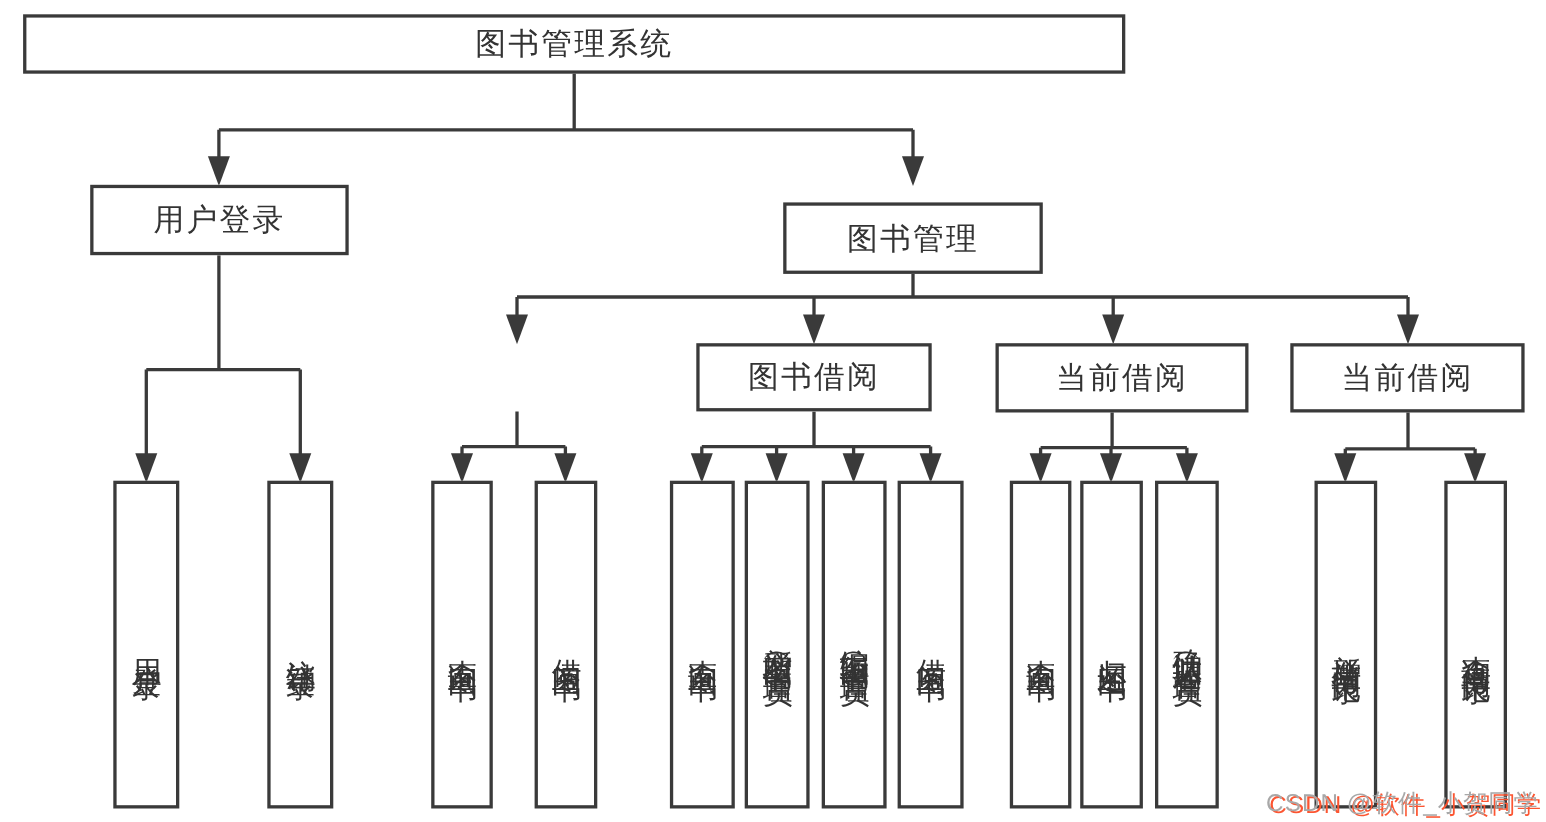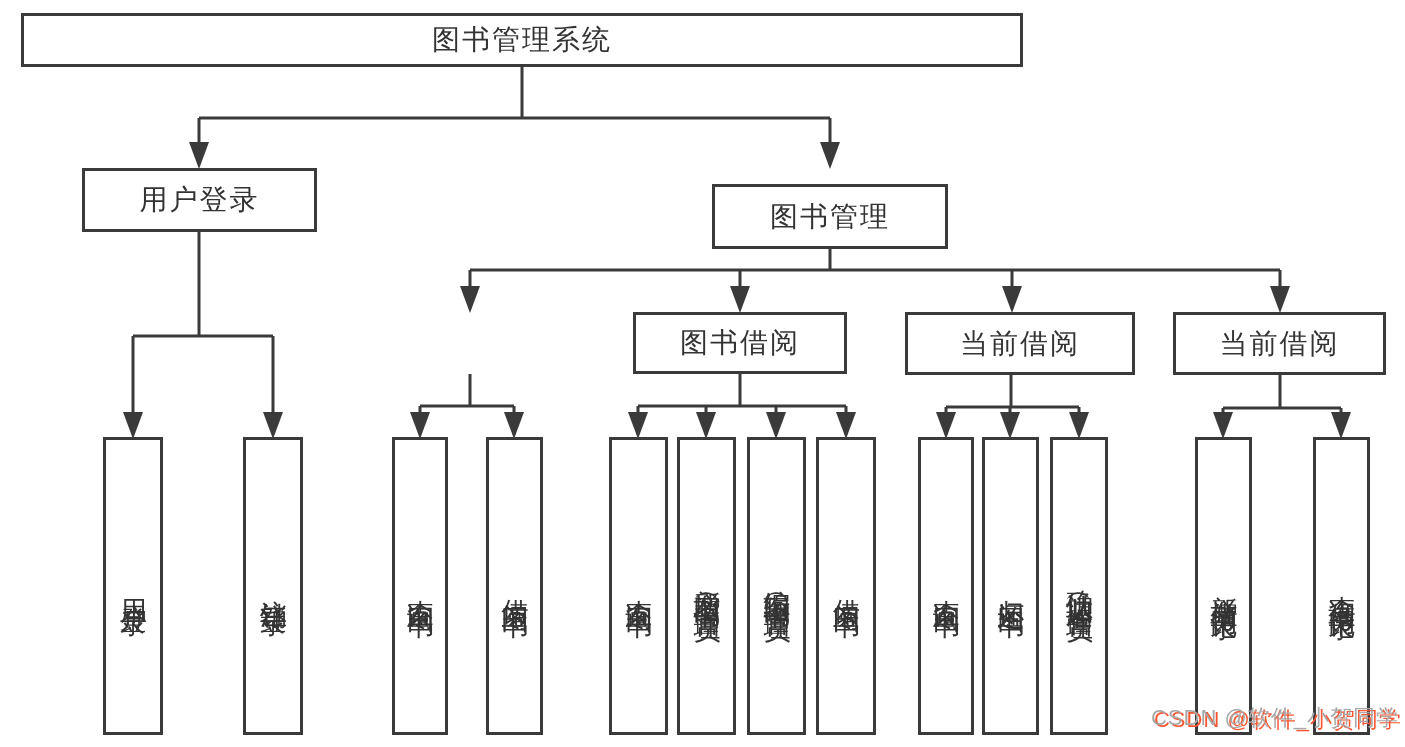--- a/index.html
+++ b/index.html
@@ -16,21 +16,21 @@
     display:flex; align-items:center; justify-content:center;
     font-size:28px; color:#333333;
   }
   .node .hlabel { letter-spacing:2px; white-space:nowrap; }
   .node.leaf { top:437px; height:298px; font-size:27px; }
   .node.leaf .vlabel {
     writing-mode:vertical-rl; text-orientation:mixed;
     letter-spacing:4px; line-height:1; text-align:center;
   }
   .watermark {
-    position:absolute; right:6px; bottom:14px;
+    position:absolute; right:6px; bottom:2px;
     font-size:22px; letter-spacing:1px; white-space:nowrap;
     color:#a8a8a8; text-shadow:3px 2px 0 #fc5531;
   }
 </style>
 </head>
 <body>
 
 <div class="canvas">
 
   <svg class="connectors" viewBox="0 0 1405 747" xmlns="http://www.w3.org/2000/svg">

